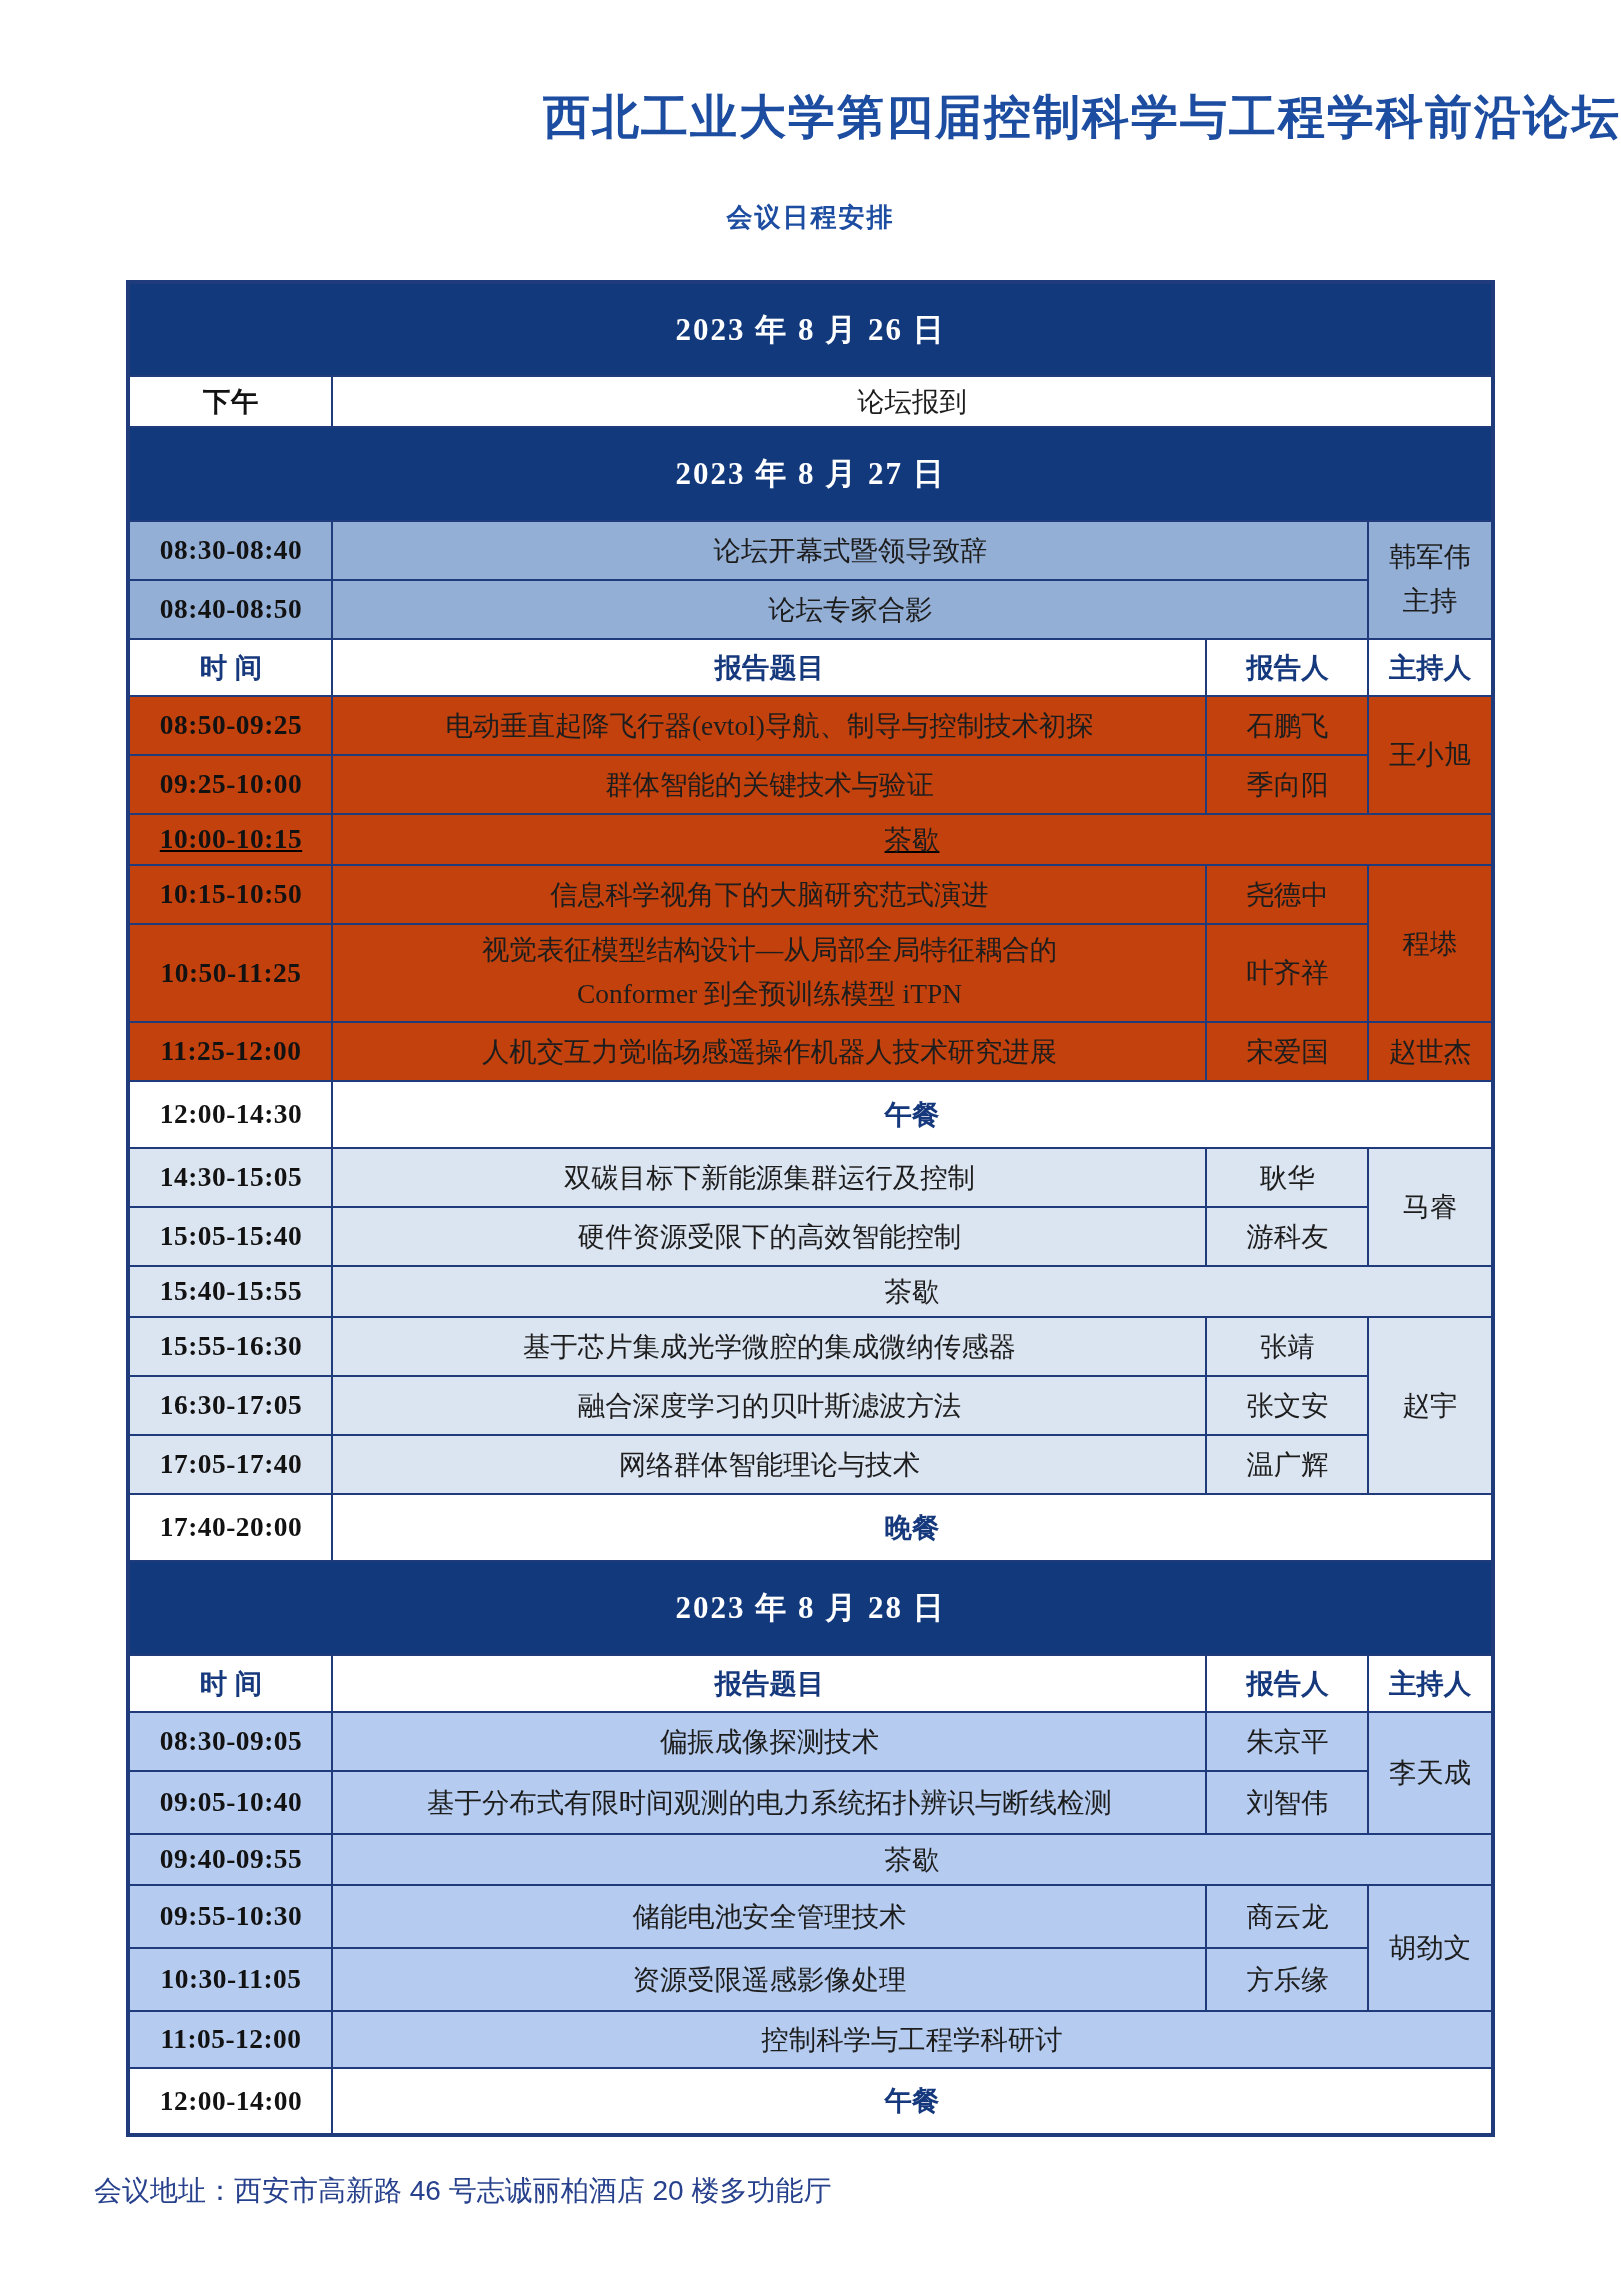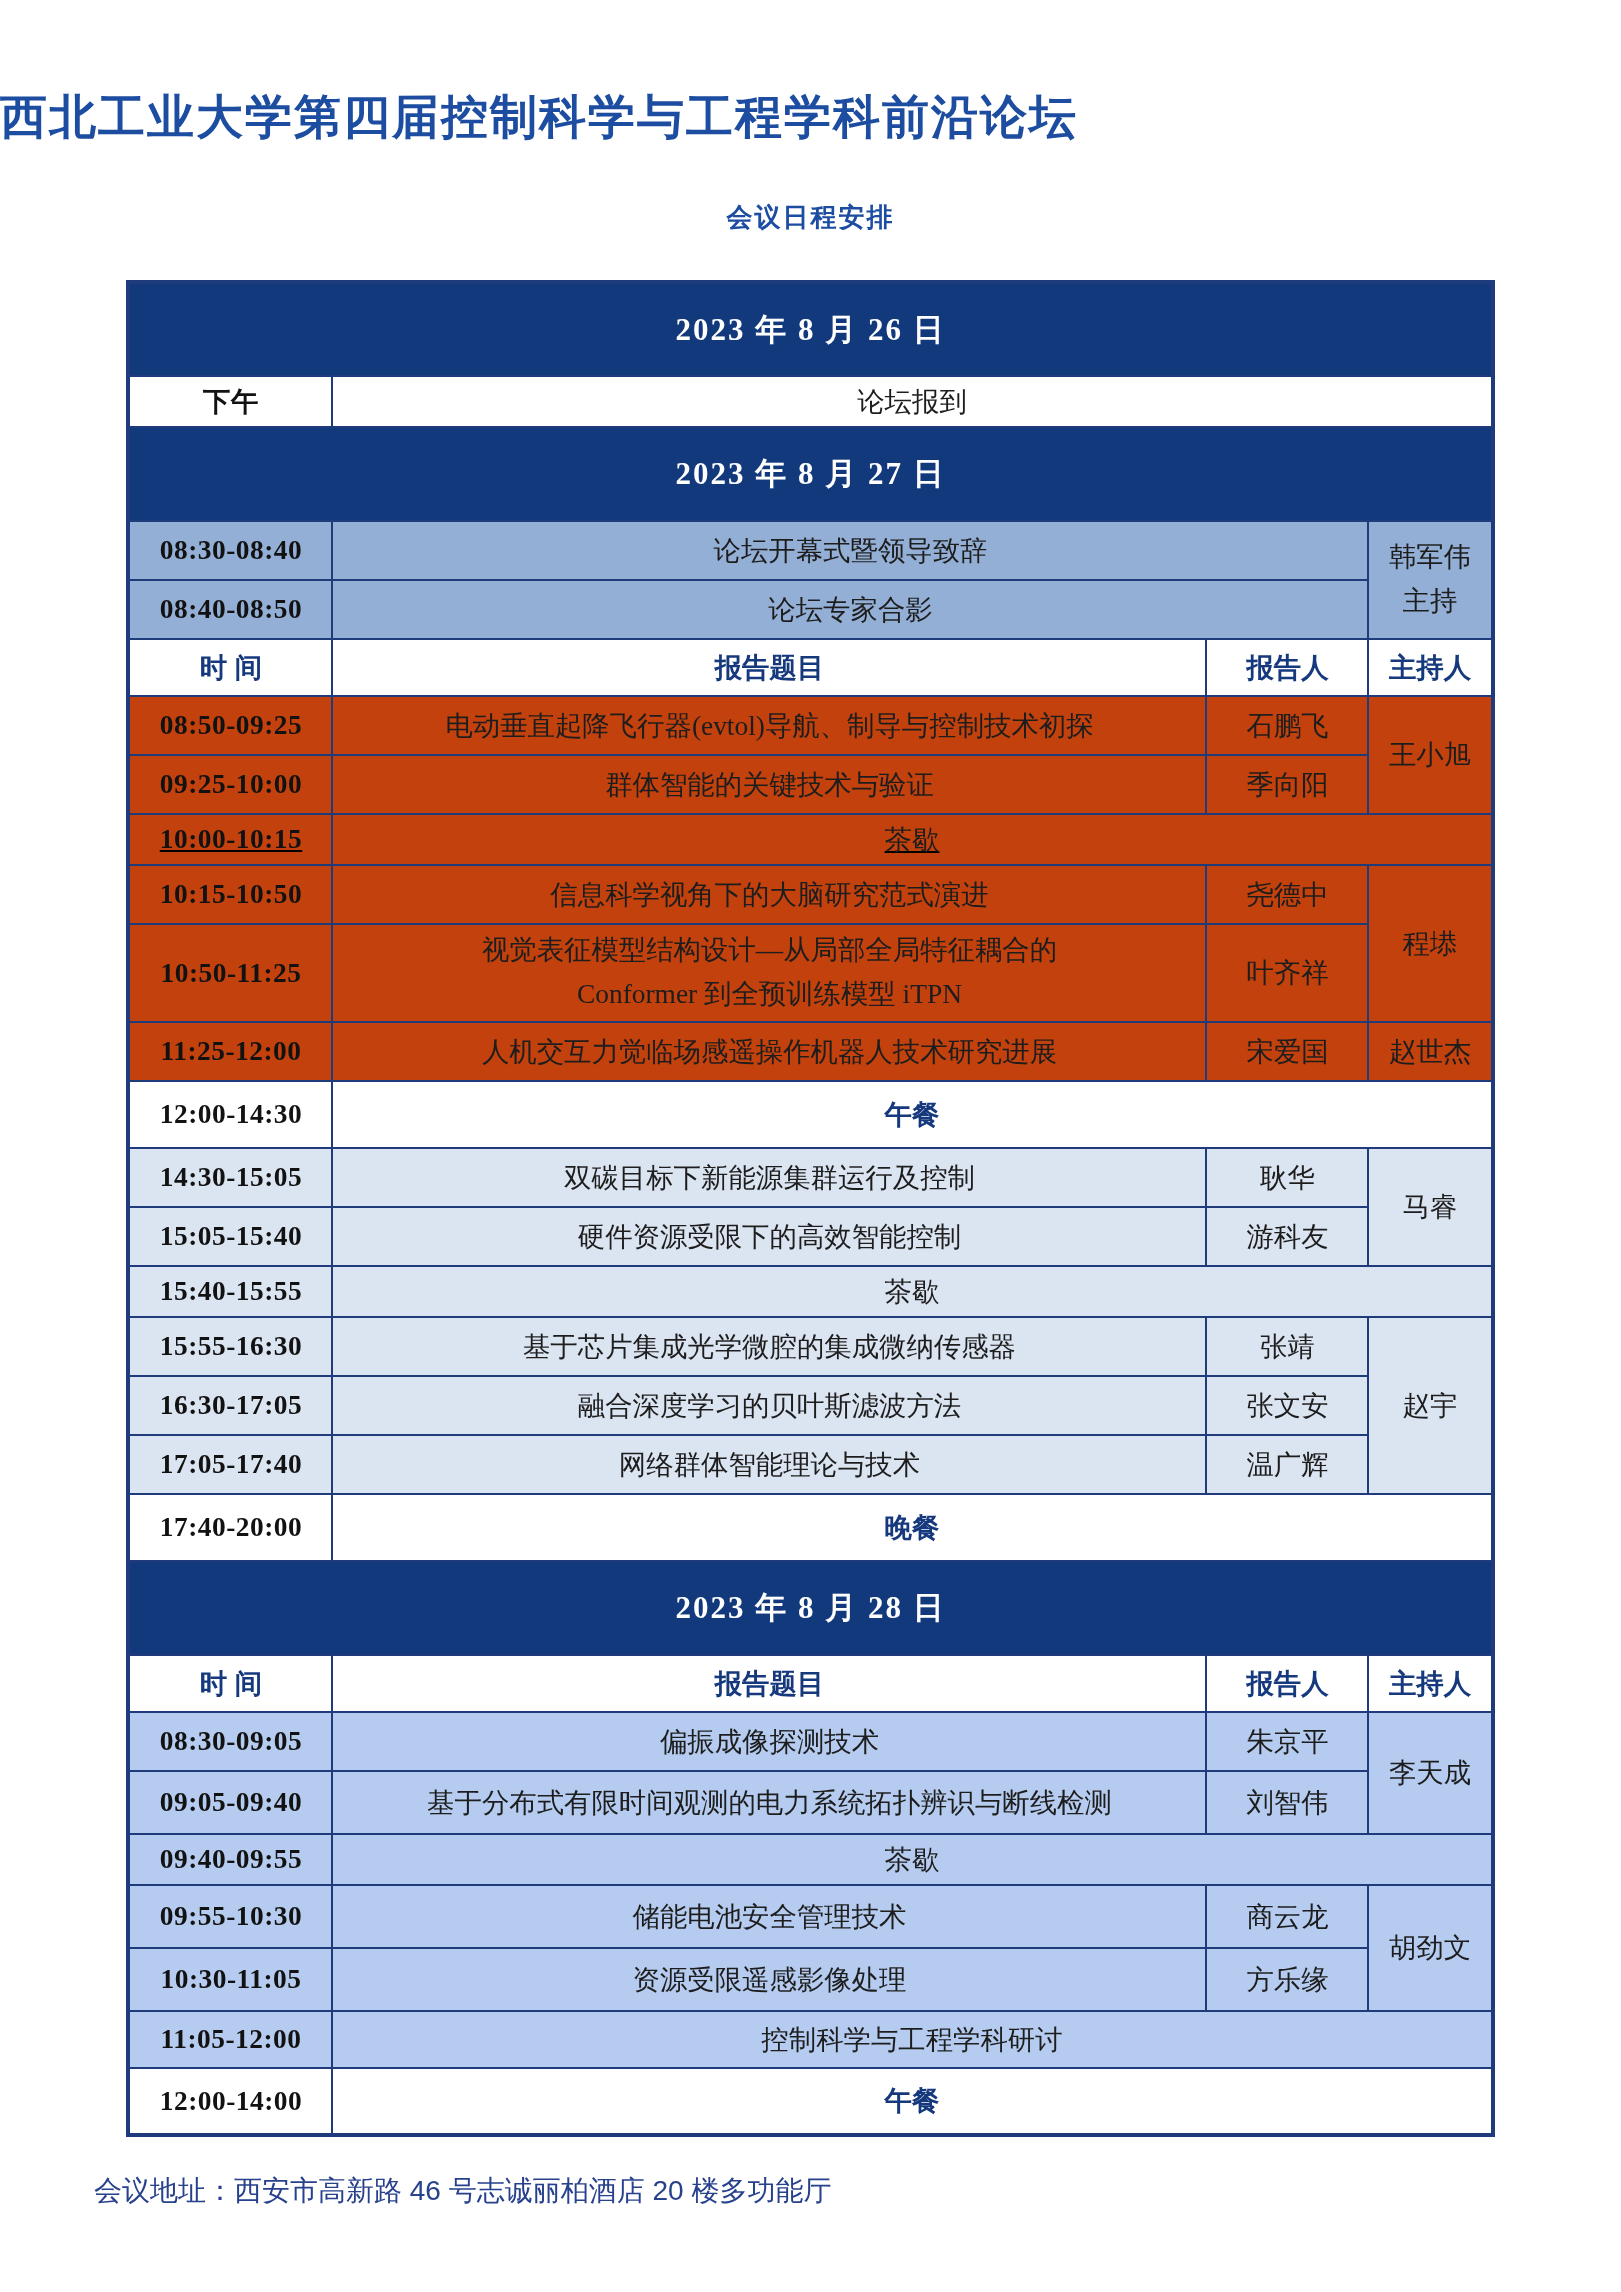--- a/index.html
+++ b/index.html
@@ -1,20 +1,20 @@
 <!DOCTYPE html>
 <html><head>
 <meta charset="utf-8">
 <style>
   html,body{margin:0;padding:0;background:#ffffff;overflow:hidden;}
   body{width:1621px;height:2293px;position:relative;font-family:"Liberation Serif","DejaVu Serif",serif;}
 
   .doc-title{
     margin:86px auto 0;
-    text-align:left;
+    text-align:right;
     font-family:"Liberation Sans","DejaVu Sans",sans-serif;
     font-weight:bold;
     font-size:47px;
     letter-spacing:2px;
     color:#1d4da1;
   }
   .doc-subtitle{
     margin:51px auto 0;
     text-align:center;
     font-family:"Liberation Sans","DejaVu Sans",sans-serif;
@@ -213,21 +213,21 @@
         <td class="k-colhead">报告人</td>
         <td class="k-colhead">主持人</td>
       </tr>
       <tr class="r-rowD" style="height: 59px;">
         <td class="k-time">08:30-09:05</td>
         <td class="k-content">偏振成像探测技术</td>
         <td class="k-content">朱京平</td>
         <td rowspan="2" class="k-content">李天成</td>
       </tr>
       <tr class="r-rowD" style="height: 63px;">
-        <td class="k-time">09:05-09:40</td>
+        <td class="k-time">09:05-10:40</td>
         <td class="k-content">基于分布式有限时间观测的电力系统拓扑辨识与断线检测</td>
         <td class="k-content">刘智伟</td>
       </tr>
       <tr class="r-rowD" style="height: 51px;">
         <td class="k-time">09:40-09:55</td>
         <td colspan="3" class="k-content">茶歇</td>
       </tr>
       <tr class="r-rowD" style="height: 63px;">
         <td class="k-time">09:55-10:30</td>
         <td class="k-content">储能电池安全管理技术</td>

